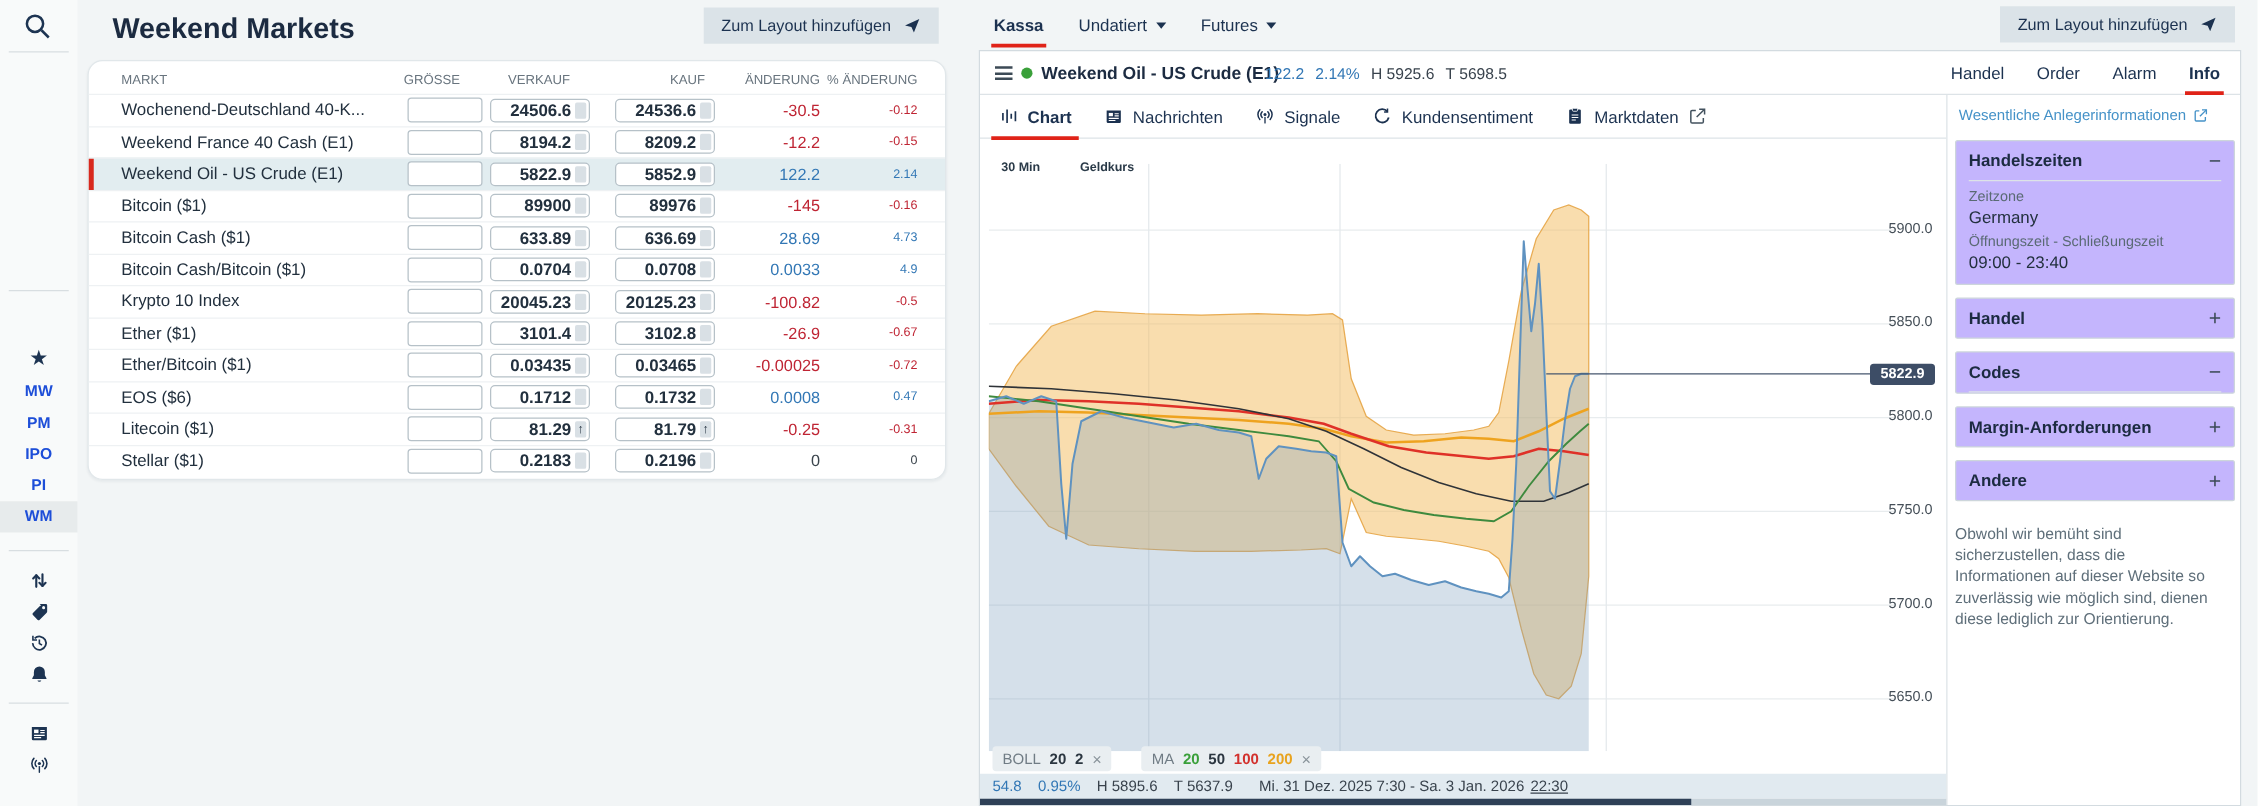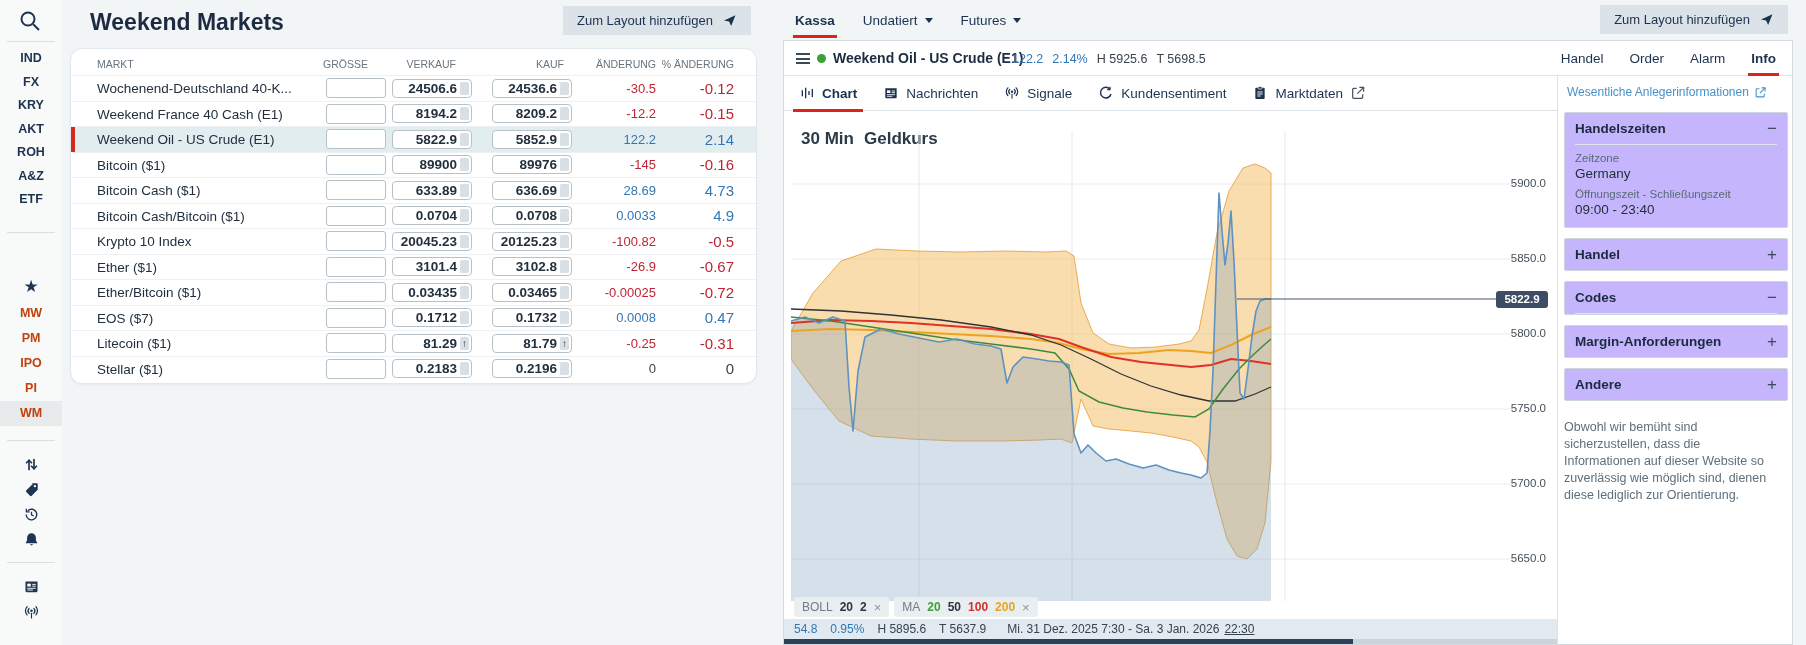--- a/index.html
+++ b/index.html
@@ -6,21 +6,21 @@
   body{width:1806px;height:645px;position:relative;overflow:hidden;background:#f2f5f6;
        font-family:"Liberation Sans",sans-serif;color:#26323e;-webkit-font-smoothing:antialiased}
   svg{display:block}
 
   
   #sidebar{position:absolute;left:0;top:0;width:62px;height:645px;background:#f8fafa}
   .sb-divider{position:absolute;left:7px;width:48px;height:1px;background:#d8dee1}
   .sb-search{position:absolute;left:18px;top:9px;width:24px;height:24px;color:#1d3452;cursor:pointer}
   .sb-list{position:absolute;left:0;width:62px;text-align:center}
   .sb-item{height:23.5px;line-height:23.5px;font-size:12.5px;font-weight:700;color:#1c3250;cursor:pointer}
-  .sb-item2{height:25px;line-height:25px;font-size:12.5px;font-weight:700;color:#c2410c;cursor:pointer}
+  .sb-item2{height:25px;line-height:25px;font-size:12.5px;font-weight:700;color:#1d4ed8;cursor:pointer}
   .sb-item2.active{background:#e7ebec}
   .sb-star{position:absolute;top:276px;left:0;width:62px;text-align:center;font-size:17px;color:#1d3452;cursor:pointer}
   .sb-ic{height:25px;display:flex;align-items:center;justify-content:center;color:#1d3452;cursor:pointer}
   .sb-ic svg{width:17px;height:17px}
 
   
   #mk-title{position:absolute;left:90px;top:9px;margin:0;font-size:23px;font-weight:700;color:#1c2b41}
   .layout-btn{display:flex;align-items:center;gap:9px;background:#dbe3e8;border:none;cursor:pointer;
               color:#1c3250;font-family:inherit;font-size:13px;height:29px;padding:0 14px}
   .layout-btn svg{width:15px;height:15px;color:#1c3250}
@@ -28,21 +28,21 @@
   #market-card{position:absolute;left:70px;top:48px;width:685px;background:#fff;border:1px solid #e1e7ea;
                border-radius:12px;box-shadow:0 1px 2px rgba(20,40,60,.05);padding-bottom:2px}
   .t-head{display:flex;align-items:center;height:23px;padding-top:3px;font-size:10.5px;color:#68747e}
   .c-dot{width:26px;flex:none;text-align:center}
   .c-name{flex:1;min-width:0}
   .c-size{width:58px;flex:none;text-align:right}
   .c-sell{width:88px;flex:none;display:flex;justify-content:flex-end}
   .c-gap{width:12px;flex:none}
   .c-buy{width:88px;flex:none;display:flex;justify-content:flex-end}
   .c-chg{width:84px;flex:none;text-align:right;font-size:13px}
-  .c-pct{width:78px;flex:none;text-align:right;font-size:15px;padding-right:22px}
+  .c-pct{width:78px;flex:none;text-align:right;font-size:10px;padding-right:22px}
   .t-head .c-sell,.t-head .c-buy{display:block;text-align:right;padding-right:8px}
   .trow{display:flex;align-items:center;height:24.5px;border-top:1px solid #eef1f3;position:relative;cursor:pointer}
   .trow.selected{background:#e2edf0}
   .selbar{position:absolute;left:0;top:0;width:4px;height:100%;background:#d8291d}
   .dot{width:9px;height:9px;border-radius:50%;background:#3aa03a;margin:0 auto}
   .mname{font-size:13.5px;color:#22303e;white-space:nowrap;overflow:hidden}
   .size-input{width:54px;height:16px;border:1px solid #b6c1c8;border-radius:3px;background:#fff}
   .price-btn{width:80px;height:19px;box-sizing:border-box;border:1px solid #b6c1c8;border-radius:4px;background:#fff;
              display:flex;align-items:center;justify-content:flex-end;gap:3px;padding:0 2px;cursor:pointer;
              font-family:inherit;font-size:13.5px;font-weight:700;color:#22303e}
@@ -77,26 +77,26 @@
   #chart-tabs{position:absolute;left:0;top:35px;width:773px;height:35px;box-sizing:border-box;border-bottom:1px solid #dde3e7;
               display:flex;align-items:center;padding-left:15px;gap:26px}
   .ctab{position:relative;height:35px;display:flex;align-items:center;gap:7px;font-size:13.5px;color:#1c3250;cursor:pointer}
   .ctab svg{width:16px;height:16px}
   .ctab.active{font-weight:700}
   .ctab.active::after{content:"";position:absolute;left:-6px;right:-6px;bottom:-1px;height:3px;background:#e02318}
   .ext-ic{width:13px;height:13px;color:#43525e}
   #vdiv{position:absolute;left:773px;top:35px;width:1px;height:568px;background:#dde3e7}
 
   
-  .tool-label{position:absolute;top:88px;font-size:17px;font-weight:700;color:#2a3a48;cursor:pointer}
+  .tool-label{position:absolute;top:88px;font-size:10px;font-weight:700;color:#2a3a48;cursor:pointer}
   #plot{position:absolute;left:7px;top:90px}
   .ytick{position:absolute;left:700px;width:62px;text-align:right;font-size:11.5px;color:#454f58}
   #price-tag{position:absolute;left:712px;top:250px;width:52px;height:17px;background:#3d4d66;border-radius:3px;
              color:#fff;font-size:11.5px;font-weight:700;text-align:center;line-height:17px}
-  #chips{position:absolute;left:10px;top:556px;display:flex;gap:5px}
+  #chips{position:absolute;left:10px;top:556px;display:flex;gap:24px}
   .chip{background:#e9eef1;border-radius:3px;height:20px;display:flex;align-items:center;gap:7px;padding:0 8px;font-size:12px;font-weight:700}
   .chip-name{color:#707c85;font-weight:400}
   .chip-x{color:#8a949b;font-size:13px;font-weight:400;cursor:pointer}
   #chart-status{position:absolute;left:0;top:578px;width:773px;height:20px;background:#e1eaf0;box-sizing:border-box;
                 display:flex;align-items:center;padding:0 10px;gap:13px;font-size:12px;white-space:nowrap}
   #chart-status .blue{color:#3277b5}
   #chart-status .dark{color:#39434d}
   #chart-status .ul{text-decoration:underline;cursor:pointer}
   #scroll-track{position:absolute;left:0;top:598px;width:773px;height:5px;background:#c9d4db}
   #scroll-thumb{position:absolute;left:0;top:0;width:569px;height:5px;background:#2e4057;cursor:grab}
@@ -121,29 +121,20 @@
 <body>
 
 <aside id="sidebar">
   <span class="sb-search">
     <svg viewBox="0 0 24 24" fill="none" stroke="currentColor" stroke-width="2">
         <circle cx="10" cy="10" r="6.5"></circle>
         <line x1="15.2" y1="15.2" x2="21" y2="21"></line>
       </svg>
   </span>
   <div class="sb-divider" style="top:41px"></div>
-  <nav class="sb-list" id="sb-nav" style="top:47px">
-      <div class="sb-item">IND</div>
-      <div class="sb-item">FX</div>
-      <div class="sb-item">KRY</div>
-      <div class="sb-item">AKT</div>
-      <div class="sb-item">ROH</div>
-      <div class="sb-item">A&amp;Z</div>
-      <div class="sb-item">ETF</div>
-    </nav>
   <div class="sb-divider" style="top:232px"></div>
   <div class="sb-star">★</div>
   <nav class="sb-list" id="sb-watch" style="top:301px">
       <div class="sb-item2">MW</div>
       <div class="sb-item2">PM</div>
       <div class="sb-item2">IPO</div>
       <div class="sb-item2">PI</div>
       <div class="sb-item2 active">WM</div>
     </nav>
   <div class="sb-divider" style="top:440px"></div>
@@ -397,21 +388,21 @@
           <button class="price-btn">
             <span class="pval">0.03465</span>
             <span class="ptab"></span>
           </button>
         </span>
         <span class="c-chg neg">-0.00025</span>
         <span class="c-pct neg">-0.72</span>
       </div>
       <div class="trow">
         <span class="c-dot"><span class="dot"></span></span>
-        <span class="c-name"><span class="mname">EOS ($7)</span></span>
+        <span class="c-name"><span class="mname">EOS ($6)</span></span>
         <span class="c-size"><input class="size-input" type="text" style=""></span>
         <span class="c-sell">
           <button class="price-btn">
             <span class="pval">0.1712</span>
             <span class="ptab"></span>
           </button>
         </span>
         <span class="c-gap"></span>
         <span class="c-buy">
           <button class="price-btn">

